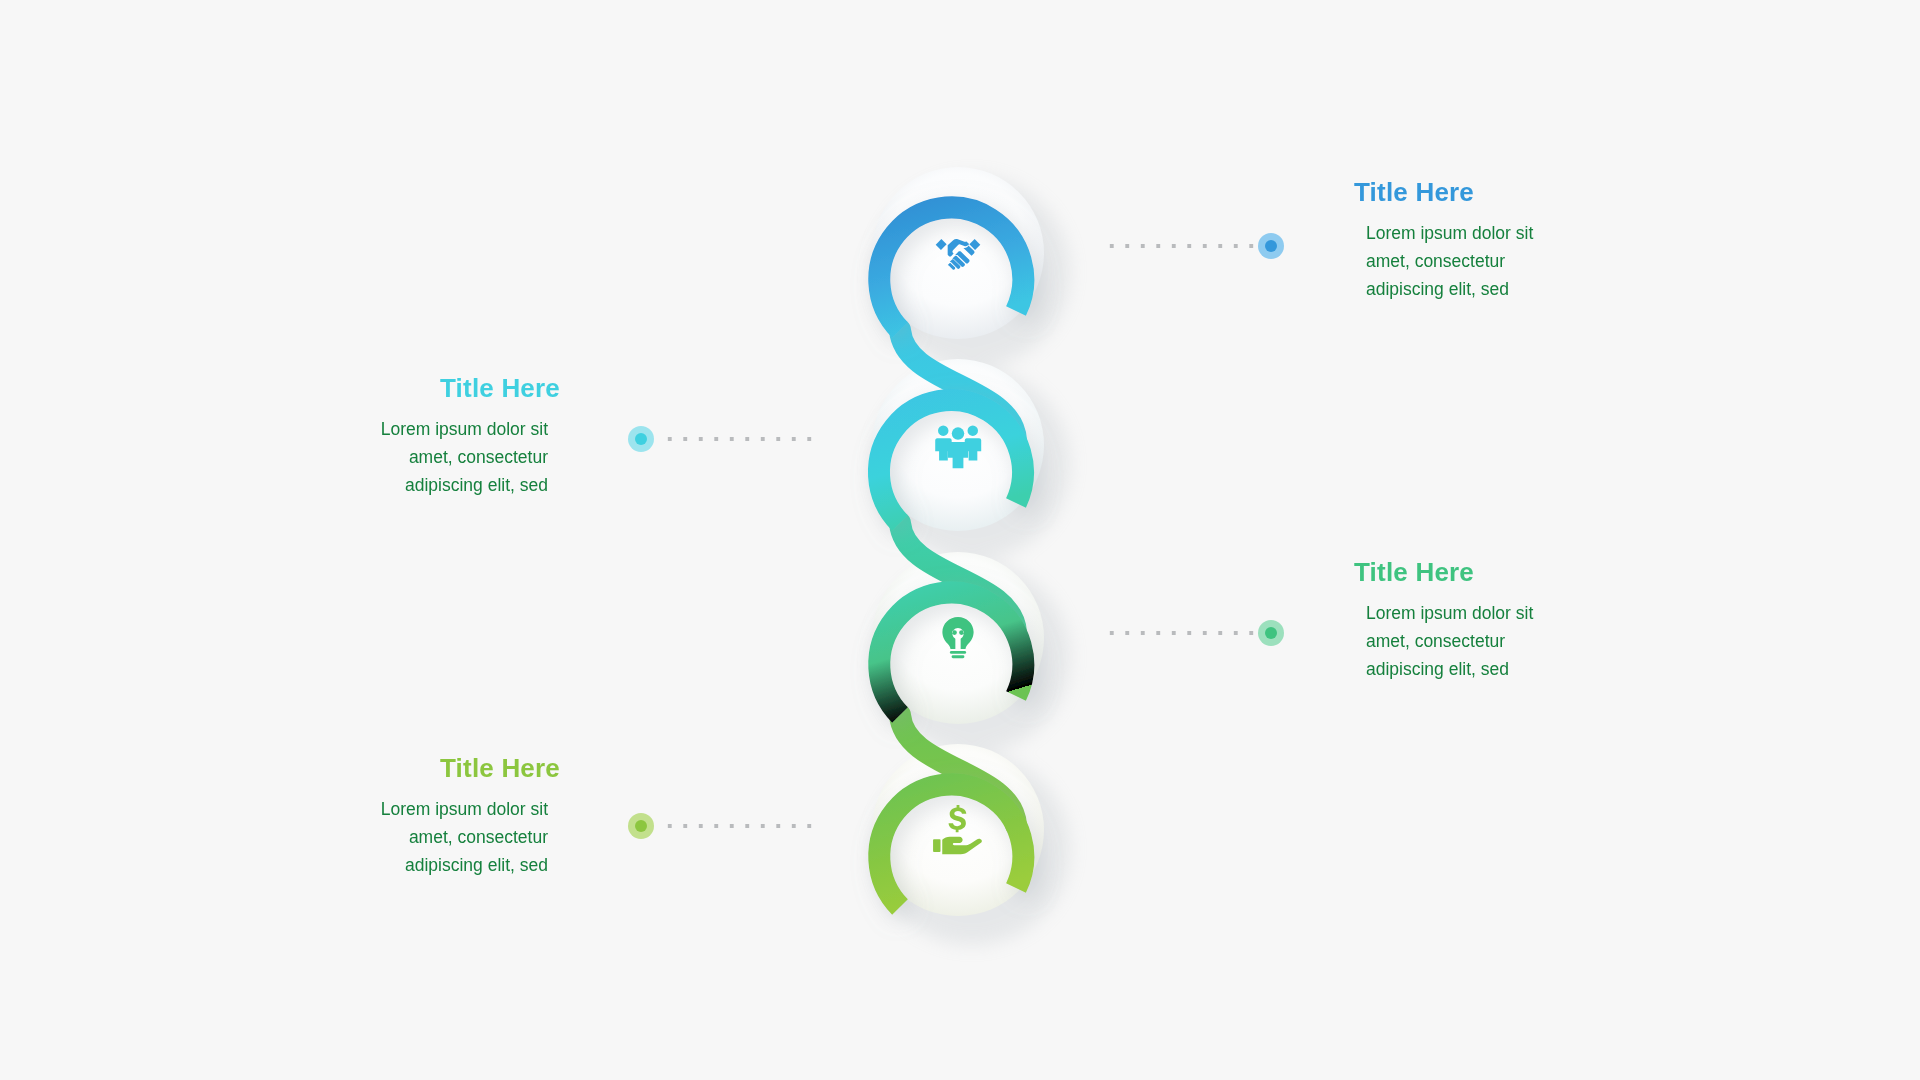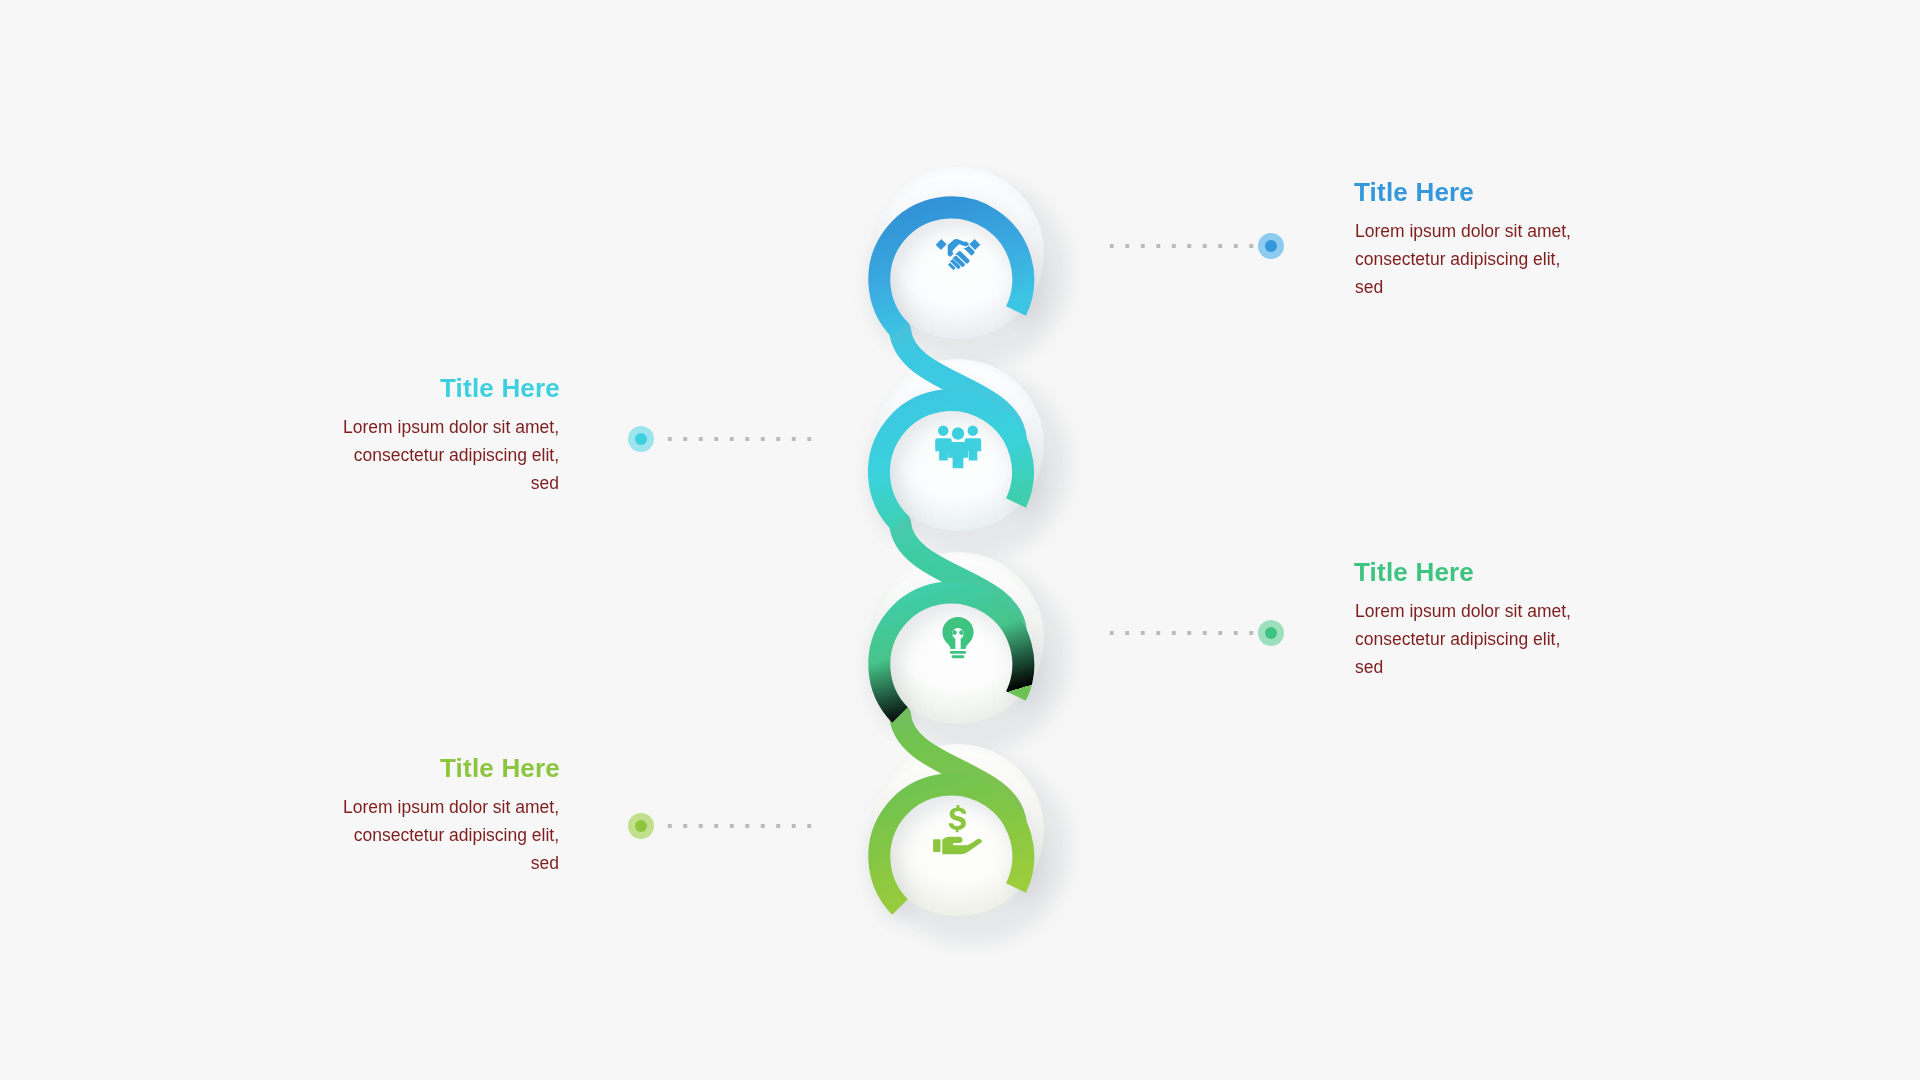--- a/index.html
+++ b/index.html
@@ -56,22 +56,22 @@
   .tb-title {
     font-size: 26px;
     font-weight: bold;
     letter-spacing: 0.2px;
     margin: 0 0 10px 0;
     line-height: 1.1;
   }
   .tb-body {
     font-size: 17.5px;
     line-height: 1.6;
-    color: #7f1d1d;
-    margin: 1px;
+    color: #15803d;
+    margin: 12px;
     font-weight: 400;
   }
 
   
   .connector {
     position: absolute;
     height: 30px;
     display: flex;
     align-items: center;
   }

